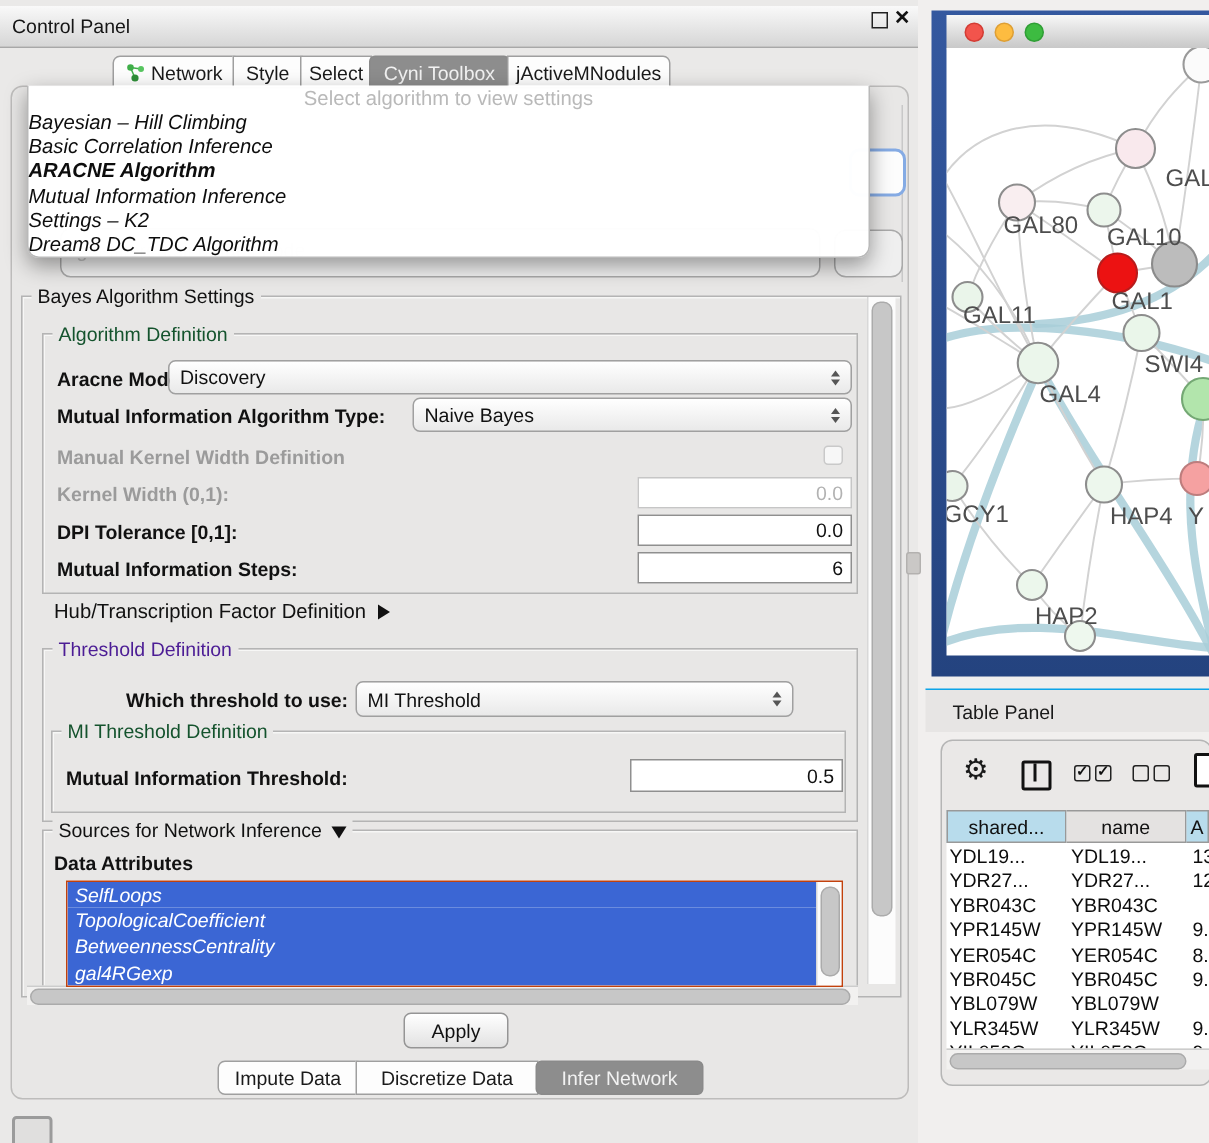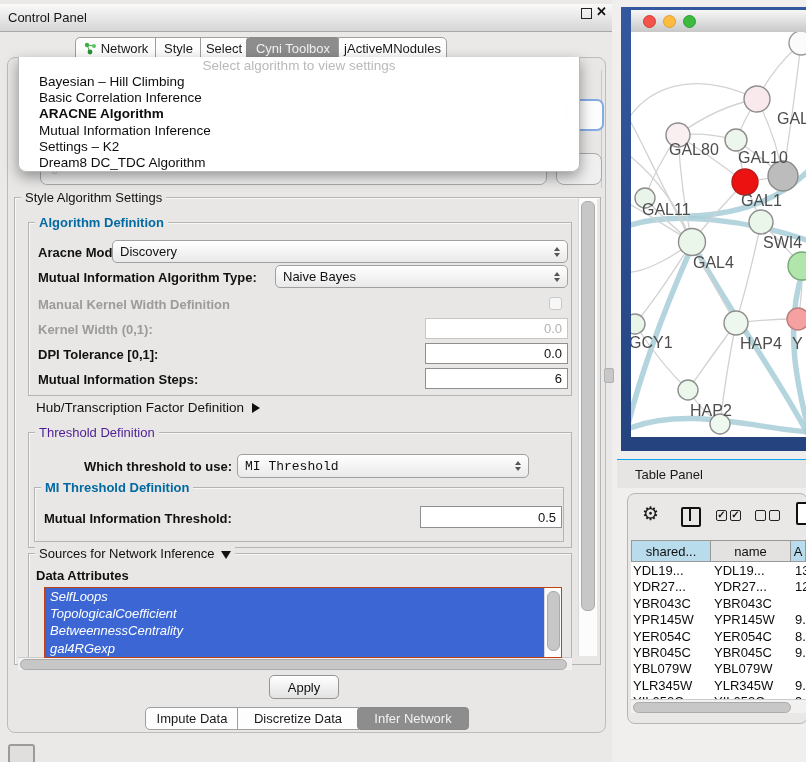--- a/index.html
+++ b/index.html
@@ -20,32 +20,32 @@
   .tab-b{position:absolute;top:707px;height:21px;background:#fdfdfd;border:1px solid #9f9f9f;
     display:flex;align-items:center;justify-content:center;font-size:13px;color:#1a1a1a;z-index:6;}
   .tab-b.first{border-radius:5px 0 0 5px;}
   .tab-b.selected{background:#8d8d8d;color:#f2f2f2;border-color:#8a8a8a;border-radius:4px;}
   .cp-body{left:7px;top:57px;width:597px;height:674px;background:#e8e7e6;border:1px solid #bdbcbb;border-radius:8px;}
   
   .popup{left:18px;top:57px;width:560px;height:114px;background:rgba(255,255,255,0.98);
     border:1px solid #b9b9b9;border-top:none;border-radius:0 0 8px 8px;
     box-shadow:0 5px 14px rgba(0,0,0,0.38);z-index:50;overflow:hidden;}
   .popup-ph{height:17px;line-height:17px;text-align:center;font-size:13.5px;color:#b9b9b9;}
-  .popup-item{height:16.2px;line-height:16.2px;font-size:13.5px;color:#0d0d0d;padding-left:20px;white-space:nowrap;}
+  .popup-item{height:16.2px;line-height:16.2px;font-size:13.5px;color:#0d0d0d;padding-left:0;white-space:nowrap;font-style:italic;}
   .popup-item.bold{font-weight:bold;}
   .ghost-combo{left:40px;top:152px;width:505px;height:31px;border:1px solid #a9a9a9;border-radius:7px;
     background:#f1f1f1;z-index:4;overflow:hidden;}
   .ghost-text{position:absolute;left:10px;top:6px;font-size:13px;color:#c4c4c4;white-space:nowrap;}
   .frag-blue{left:566px;top:99px;width:34px;height:28px;border:2px solid #85abe4;border-radius:7px;background:#fdfdfd;z-index:5;}
   .frag-gray{left:556px;top:153px;width:44px;height:30px;border:1px solid #a9a9a9;border-radius:8px;background:#efefef;z-index:4;}
   .frag-line{left:601px;top:70px;width:1px;height:118px;background:#c8c8c8;z-index:3;}
   
   .group{border:1px solid #b4b4b4;box-shadow:inset 1px 1px 0 rgba(255,255,255,0.65);}
   .legend{position:absolute;top:-8px;left:6px;background:#e8e7e6;padding:0 4px;font-size:13px;white-space:nowrap;}
-  .legend.blue{color:#0369a1;font-weight:bold;}
+  .legend.blue{color:#14532d;}
   .legend.green{color:#4c1d95;}
   .legend.black{color:#111;}
   .lbl{font-size:13px;color:#111;font-weight:bold;white-space:nowrap;}
   .lbl.dis{color:#9b9b9b;font-weight:bold;}
   .combo{display:flex;align-items:center;border:1px solid #a0a0a0;border-radius:5px;
     background:linear-gradient(#ffffff,#e9e9e9);font-size:13px;color:#111;padding:0 7px;box-sizing:border-box;}
   .spin{margin-left:auto;display:flex;flex-direction:column;align-items:center;gap:2px;padding-left:6px;}
   .spin .up{width:0;height:0;border-left:3.5px solid transparent;border-right:3.5px solid transparent;border-bottom:4px solid #555;}
   .spin .dn{width:0;height:0;border-left:3.5px solid transparent;border-right:3.5px solid transparent;border-top:4px solid #555;}
   .field{border:1px solid #8f8f8f;background:#fff;font-size:13px;color:#111;display:flex;align-items:center;
@@ -146,21 +146,21 @@
         <div class="popup-item">Bayesian – Hill Climbing</div>
         <div class="popup-item">Basic Correlation Inference</div>
         <div class="popup-item bold">ARACNE Algorithm</div>
         <div class="popup-item">Mutual Information Inference</div>
         <div class="popup-item">Settings – K2</div>
         <div class="popup-item">Dream8 DC_TDC Algorithm</div>
       </div>
   </div>
 
   <div class="abs group" style="left:14px;top:197px;width:585px;height:466px;">
-    <span class="legend black">Style Algorithm Settings</span>
+    <span class="legend black">Bayes Algorithm Settings</span>
   </div>
 
   <div class="abs vscroll-track" style="left:578px;top:198px;width:18px;height:458px;">
     <div class="thumb" style="position:absolute;left:2px;top:3px;width:12px;height:408px;"></div>
   </div>
 
   <div class="abs group" style="left:28px;top:222px;width:542px;height:172px;">
     <span class="legend blue">Algorithm Definition</span>
   </div>
   <div class="abs lbl" style="left:38px;top:245px;">Aracne Mode:</div>
@@ -195,21 +195,21 @@
   </div>
 
   <div class="abs" style="left:36px;top:400px;font-size:13.5px;color:#111;">
     <span>Hub/Transcription Factor Definition</span><span class="expander-tri"></span>
   </div>
 
   <div class="abs group" style="left:28px;top:432px;width:542px;height:114px;">
     <span class="legend green">Threshold Definition</span>
   </div>
   <div class="abs lbl" style="left:84px;top:459px;">Which threshold to use:</div>
-  <div class="abs combo" style="left:237px;top:454px;width:292px;height:24px;font-family:Liberation Mono, monospace;">
+  <div class="abs combo" style="left:237px;top:454px;width:292px;height:24px;">
     <span>MI Threshold</span>
     <span class="spin">
         <span class="up"></span>
         <span class="dn"></span>
       </span>
   </div>
   <div class="abs group" style="left:34px;top:487px;width:528px;height:53px;">
     <span class="legend blue">MI Threshold Definition</span>
   </div>
   <div class="abs lbl" style="left:44px;top:511px;">Mutual Information Threshold:</div>

